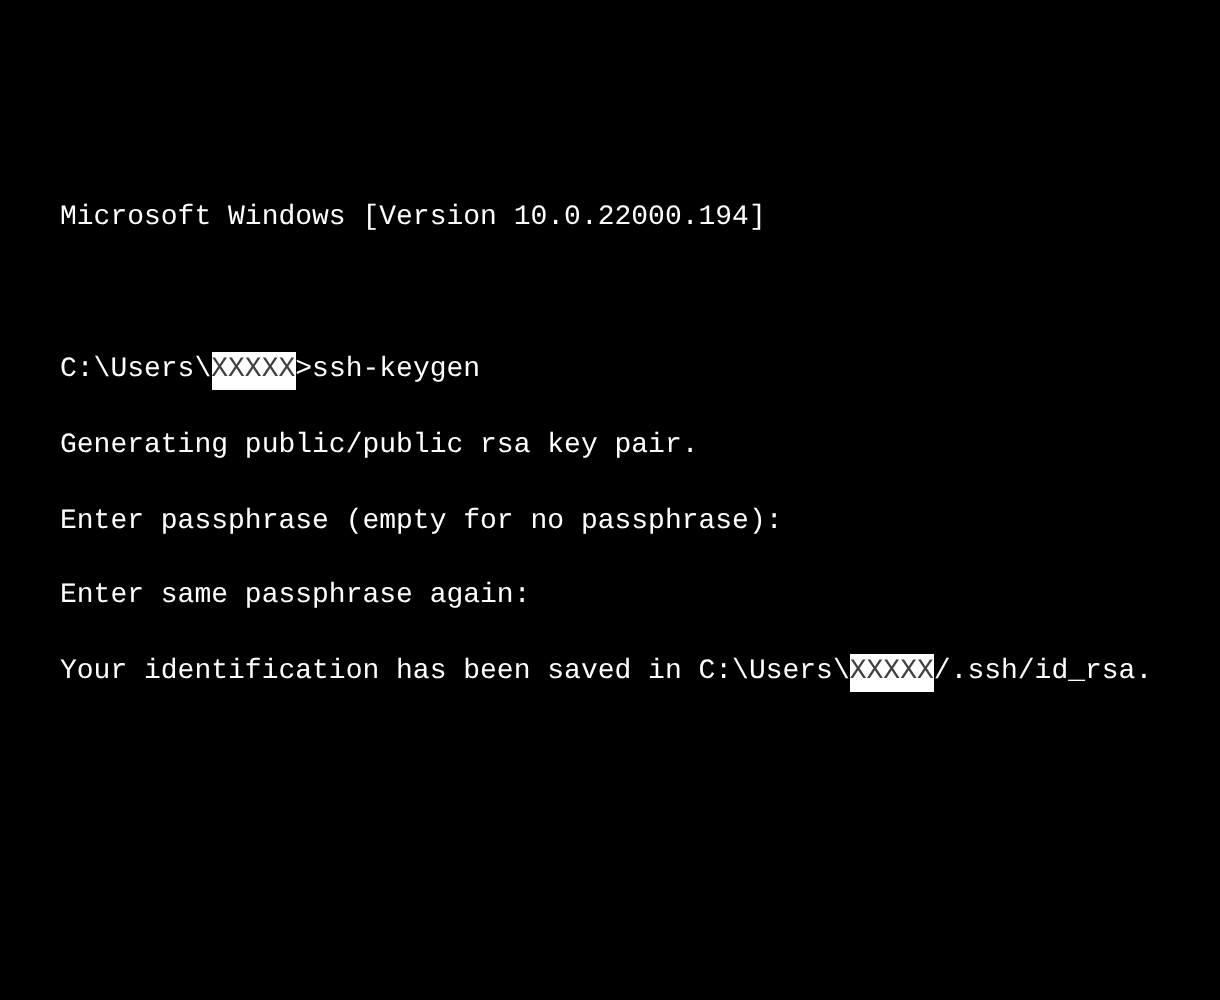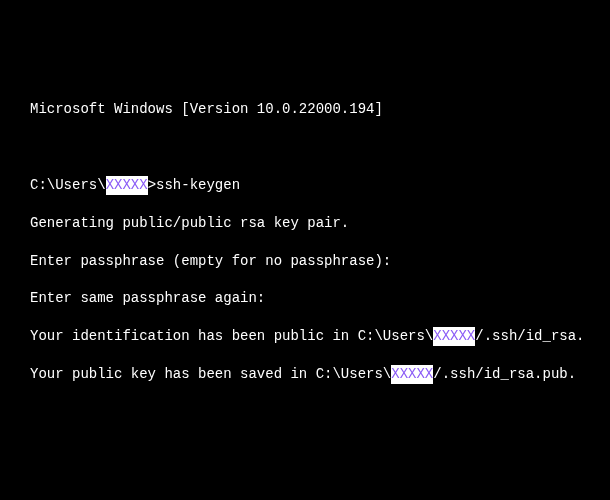--- a/index.html
+++ b/index.html
@@ -22,38 +22,37 @@
     .terminal {
       width: 100%;
       height: 100%;
     }
     .line {
       display: block;
       padding-left: 24px;
     }
     .redact {
       background: #fff;
-      color: #8b5cf6;
+      color: #404040;
       display: inline-block;
     }
   </style>
 </head>
 <body>
 
 
 
 <div class="terminal">
 <span class="line">Microsoft Windows [Version 10.0.22000.194]</span>
 <span class="line"> </span>
 <span class="line"><span>C:\Users\</span><span class="redact">XXXXX</span><span>&gt;</span><span>ssh-keygen</span></span>
 <span class="line">Generating public/public rsa key pair.</span>
 <span class="line">Enter passphrase (empty for no passphrase):</span>
 <span class="line">Enter same passphrase again:</span>
-<span class="line"><span>Your identification has been public in C:\Users\</span><span class="redact">XXXXX</span><span>/.ssh/id_rsa.</span></span>
-<span class="line"><span>Your public key has been saved in C:\Users\</span><span class="redact">XXXXX</span><span>/.ssh/id_rsa.pub.</span></span>
+<span class="line"><span>Your identification has been saved in C:\Users\</span><span class="redact">XXXXX</span><span>/.ssh/id_rsa.</span></span>
 
 
 
 
 
 
 
 
 
 

